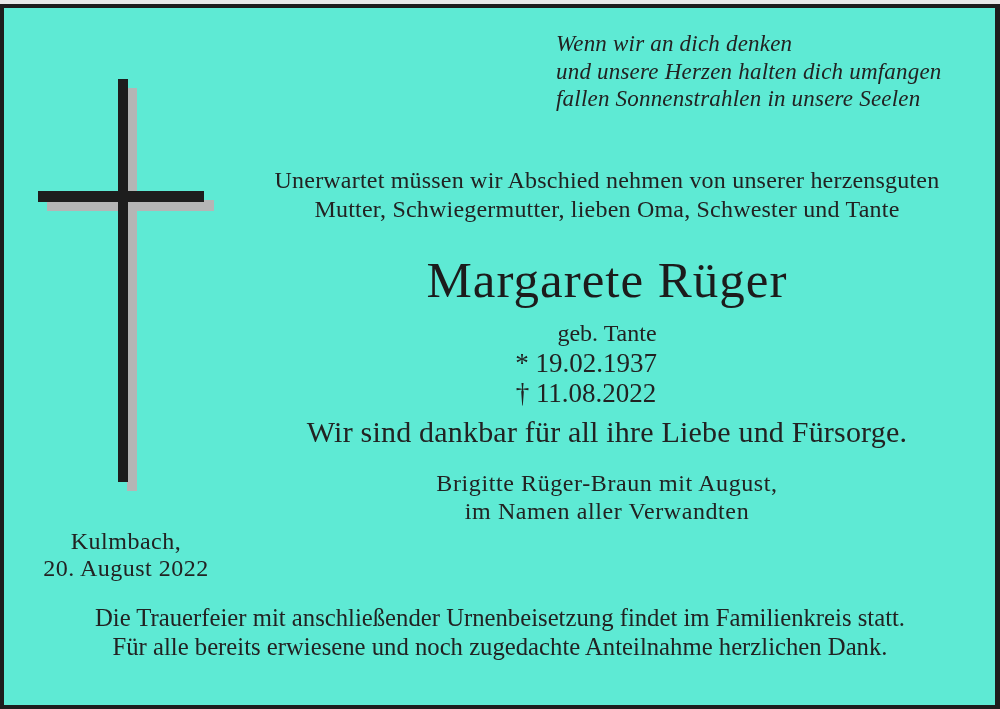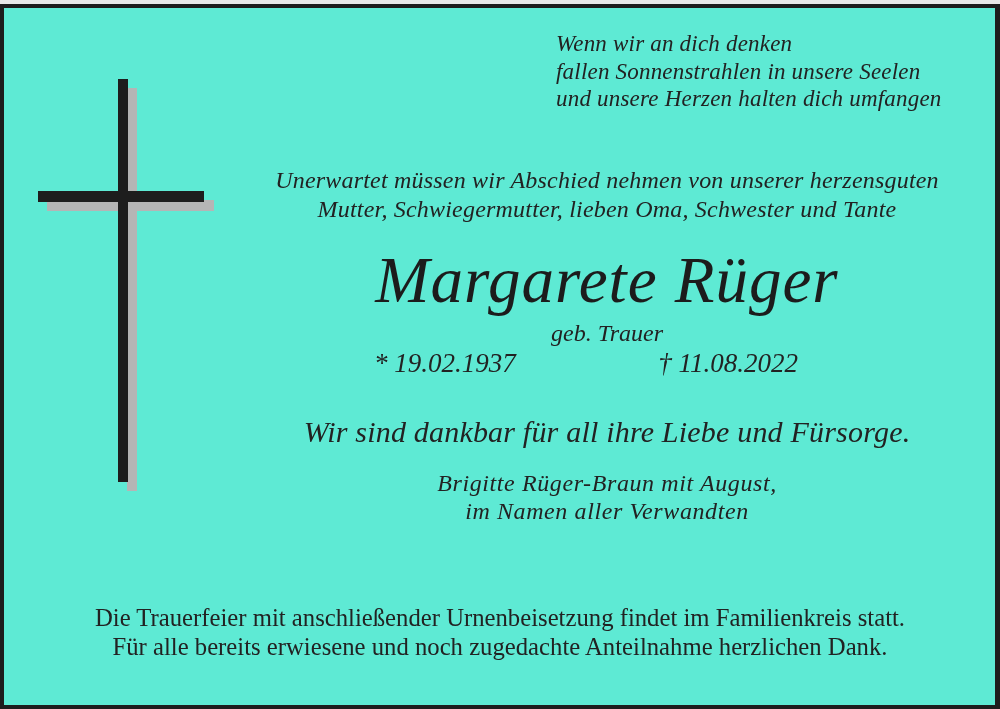--- a/index.html
+++ b/index.html
@@ -34,32 +34,31 @@
   .bar.shadow{background:#b5b5b5;}
   .bar.ink{background:#1d1d1d;}
   .cross-v-shadow{left:127px;top:84px;width:10px;height:403px;}
   .cross-h-shadow{left:47px;top:196px;width:167px;height:11px;}
   .cross-v{left:118px;top:75px;width:10px;height:403px;}
   .cross-h{left:38px;top:187px;width:166px;height:11px;}
   
   .col{
     position:absolute;left:230px;width:754px;
     text-align:center;
-    font-style:italic;
   }
   .intro{top:162px;font-size:24px;line-height:28.5px;letter-spacing:0.2px;}
   .name{
-    top:240px;font-size:65px;line-height:72px;
+    top:240px;font-size:51px;line-height:72px;
     letter-spacing:1px;color:#1c1c1c;white-space:nowrap;
   }
   .maiden{top:316px;font-size:24px;}
   .dates{top:344px;font-size:27px;line-height:30px;}
   .dates-row{
     width:424px;margin:0 auto;position:relative;left:-21px;
-    display:flex;justify-content:space-between;
+    display:flex;justify-content:space-between;flex-direction:column;
   }
   .gratitude{top:411px;font-size:30px;letter-spacing:0.2px;}
   .mourners{top:466px;font-size:24px;line-height:27.5px;letter-spacing:0.6px;}
   
   .place-date{
     position:absolute;left:15px;top:524px;width:222px;
     text-align:center;font-size:24px;line-height:26.5px;letter-spacing:0.5px;
   }
   
   .closing{
@@ -78,46 +77,50 @@
 
   <div>
     <div class="bar shadow cross-v-shadow"></div>
     <div class="bar shadow cross-h-shadow"></div>
     <div class="bar ink cross-v"></div>
     <div class="bar ink cross-h"></div>
   </div>
 
   <div class="poem">
     <div>Wenn wir an dich denken</div>
+    <div>und unsere Herzen halten dich umfangen</div>
     <div>fallen Sonnenstrahlen in unsere Seelen</div>
-    <div>und unsere Herzen halten dich umfangen</div>
   </div>
 
   <div class="col intro">
     <div>Unerwartet müssen wir Abschied nehmen von unserer herzensguten</div>
     <div>Mutter, Schwiegermutter, lieben Oma, Schwester und Tante</div>
   </div>
 
   <div class="col name">Margarete Rüger</div>
 
-  <div class="col maiden">geb. Trauer</div>
+  <div class="col maiden">geb. Tante</div>
 
   <div class="col dates">
     <div class="dates-row">
       <span>* 19.02.1937</span>
       <span>† 11.08.2022</span>
     </div>
   </div>
 
   <div class="col gratitude">Wir sind dankbar für all ihre Liebe und Fürsorge.</div>
 
   <div class="col mourners">
     <div>Brigitte Rüger-Braun mit August,</div>
     <div>im Namen aller Verwandten</div>
   </div>
 
+  <div class="place-date">
+    <div>Kulmbach,</div>
+    <div>20. August 2022</div>
+  </div>
 
   <div class="closing">
     <div>Die Trauerfeier mit anschließender Urnenbeisetzung findet im Familienkreis statt.</div>
     <div>Für alle bereits erwiesene und noch zugedachte Anteilnahme herzlichen Dank.</div>
   </div>
 
 </div>
 
 </body></html>

